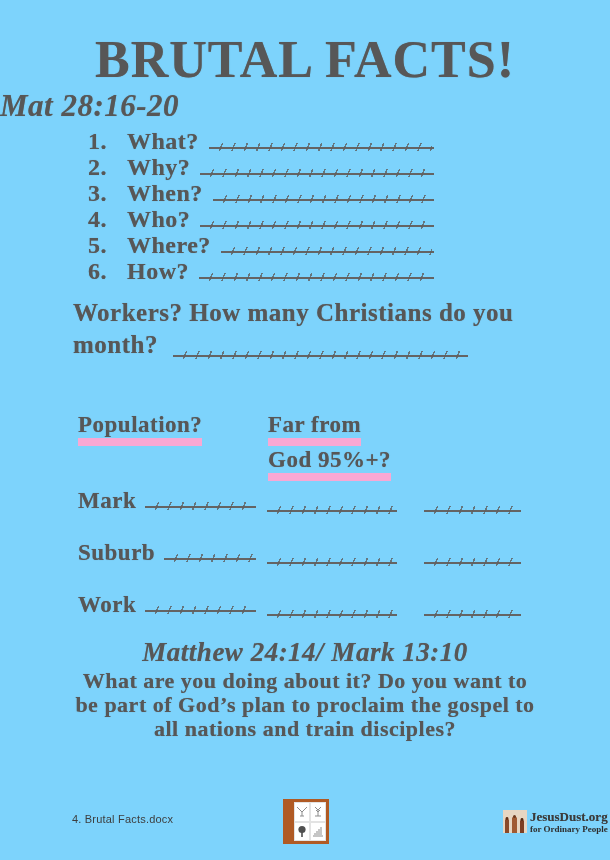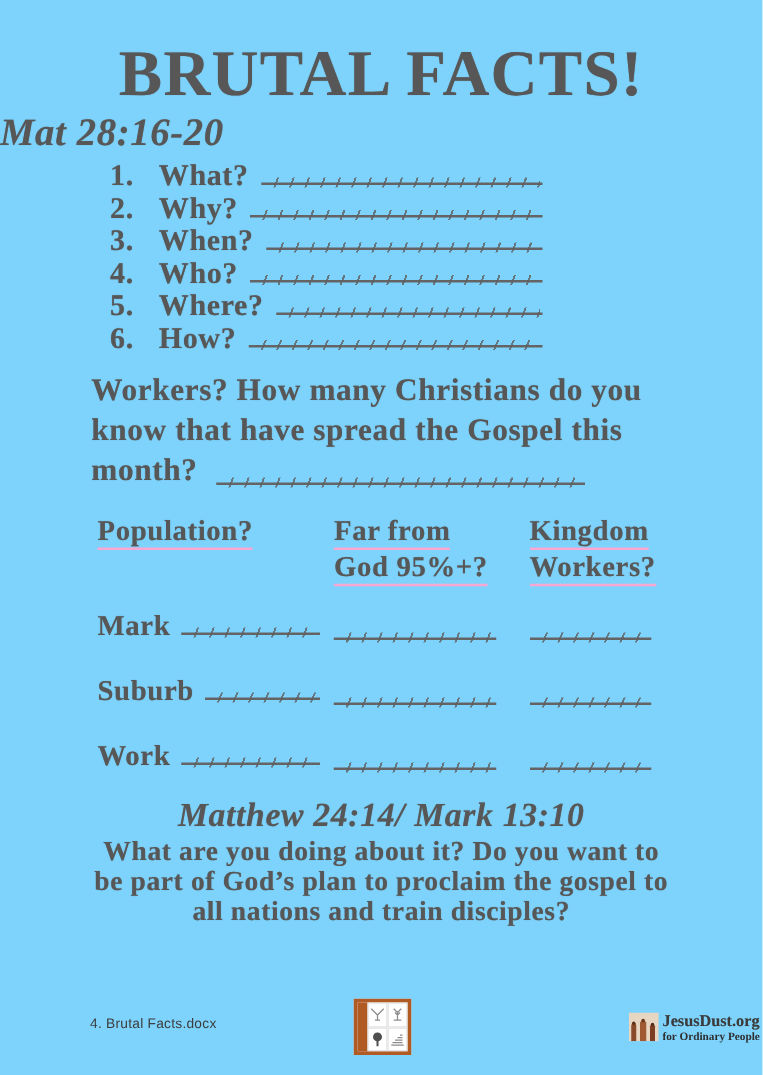--- a/index.html
+++ b/index.html
@@ -51,21 +51,21 @@
   }
   
   .workers { position:absolute; top:299px; left:73px; width:470px; font-size:25px; }
   .w-line { height:32px; }
   .w-blank { width:295px; margin-left:8px; }
   
   .tbl-head { position:absolute; top:411px; left:78px; width:462px; display:flex; font-size:23px; line-height:27px; }
   .th1 { width:190px; }
   .th2 { width:157px; }
   .th3 { width:117px; }
-  .hline { display:inline-block; border-bottom:2px solid #f9a8d4; padding-bottom:0px; }
+  .hline { display:inline-block; border-bottom:8px solid #f9a8d4; padding-bottom:0px; }
   .tbl-row { position:absolute; left:78px; width:462px; display:flex; align-items:baseline; font-size:23px; }
   .row-city { top:488px; }
   .row-suburb { top:540px;justify-content:center; }
   .row-work { top:592px; }
   .td1 { width:190px; display:flex; align-items:baseline; padding-right:11px; }
   .td1 .blank { flex:1; margin-left:9px; }
   .td2 { width:157px; }
   .td2 .blank { width:130px; }
   .td3 { width:117px; }
   .td3 .blank { width:97px; }
@@ -146,38 +146,33 @@
     </div>
     <div class="q-row">
       <span class="q-num">6.</span>
       <span class="q-label">How?</span>
       <span class="blank q-blank"></span>
     </div>
   </div>
 
   <div class="workers sketch">
     <div class="w-line">Workers? How many Christians do you</div>
-    <div class="w-line">know that have spread the Gospel this</div>
     <div class="w-line">
       <span>month?</span>
       <span class="blank w-blank"></span>
     </div>
   </div>
 
   <div class="tbl-head sketch">
     <div class="th1">
       <span class="hline">Population?</span>
     </div>
     <div class="th2">
       <span class="hline">Far from</span><br>
       <span class="hline">God 95%+?</span>
-    </div>
-    <div class="th3">
-      <span class="hline">Kingdom</span><br>
-      <span class="hline">Workers?</span>
     </div>
   </div>
 
   <div class="tbl-row row-city sketch">
     <div class="td1">
       <span>Mark</span>
       <span class="blank"></span>
     </div>
     <div class="td2"><span class="blank"></span></div>
     <div class="td3"><span class="blank"></span></div>

